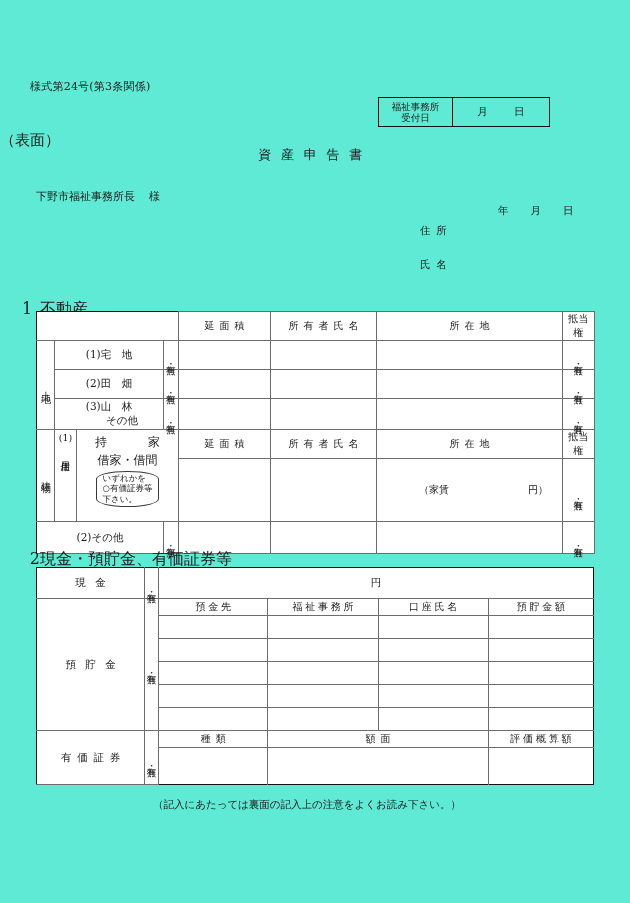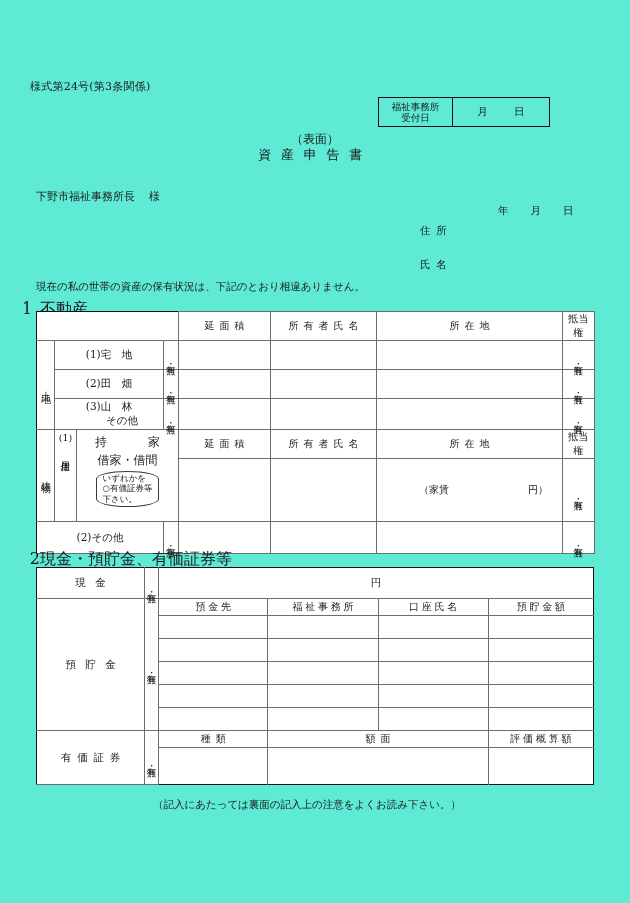--- a/index.html
+++ b/index.html
@@ -49,22 +49,22 @@
   #reception-value {
     flex: 1;
     display: flex; align-items: center; justify-content: center;
     font-size: 10.5px;
     letter-spacing: 0.02em;
   }
   #reception-value .gap { display:inline-block; width: 26px; }
 
   #side-label {
     left: 0; right: 0; top: 131px;
-    text-align: center;
-    font-size: 12px;
+    text-align: left;
+    font-size: 15px;
   }
   #doc-title {
     left: 0; right: 0; top: 146px;
     text-align: center;
     font-size: 13px;
   }
   #doc-title span { letter-spacing: 0.75em; }
 
   #addressee {
     left: 36px; top: 189px;
@@ -216,21 +216,20 @@
     <span>下野市福祉事務所長</span><span class="honorific">様</span>
   </div>
 
   <div class="abs" id="date-line">
     <span>年</span><span class="gap"></span><span>月</span><span class="gap"></span><span>日</span>
   </div>
 
   <div class="abs" id="address-field">住所</div>
   <div class="abs" id="name-field">氏名</div>
 
-  <div class="abs" id="declaration">現在の私の世帯の資産の保有状況は、下記のとおり相違ありません。</div>
 
   <div class="abs section-heading" id="section1-heading">
     <span class="num">1</span><span>不動産</span>
   </div>
 
   <table class="form frame-outer" id="table-realestate">
     <colgroup>
       <col style="width:18px">
       <col style="width:22px">
       <col style="width:87px">

